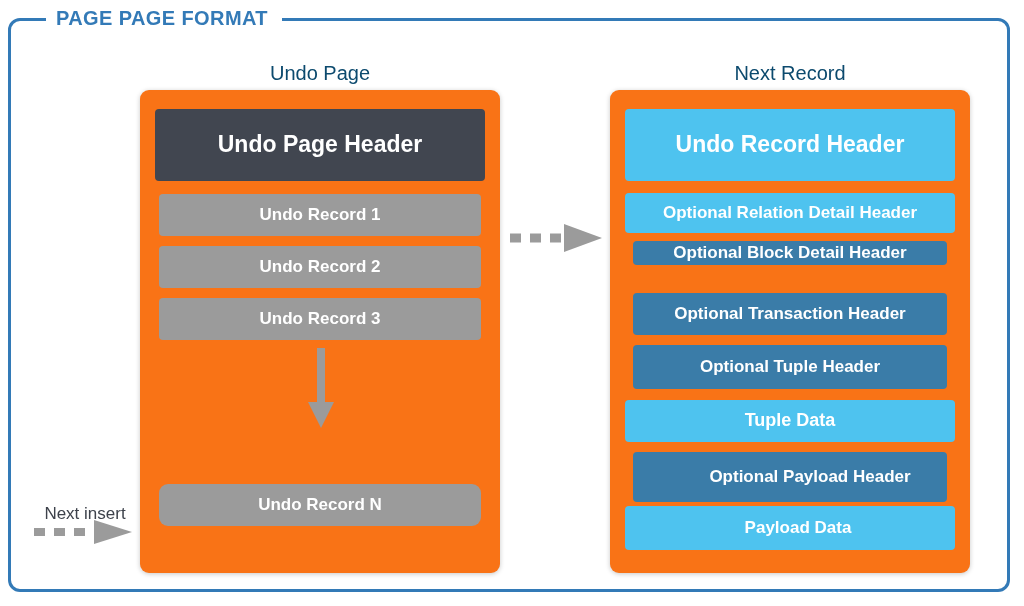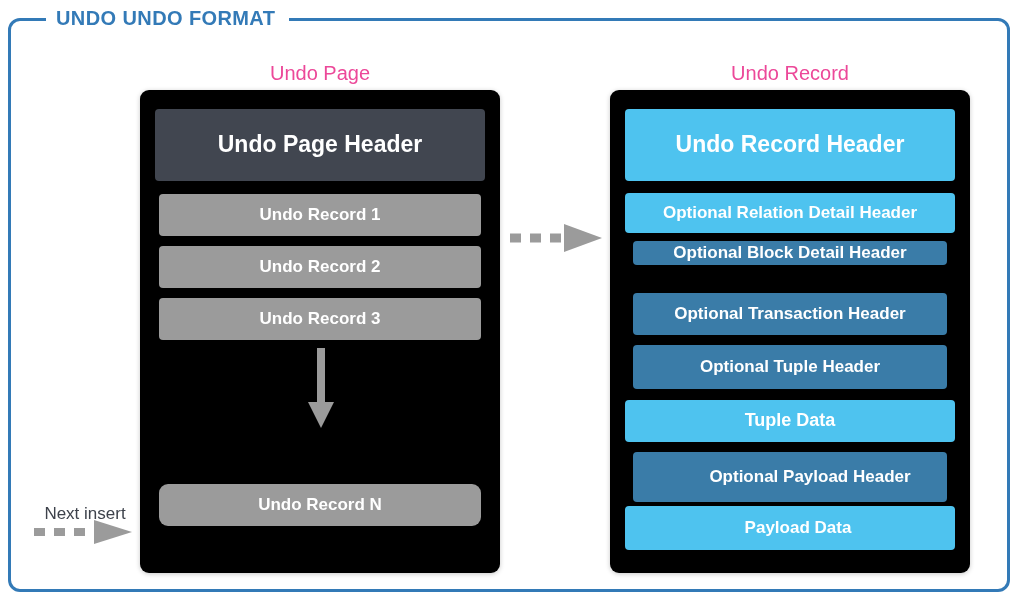--- a/index.html
+++ b/index.html
@@ -42,31 +42,31 @@
     color: #337ab7;
     line-height: 24px;
     white-space: nowrap;
     z-index: 4;
   }
 
   
   .col-label {
     position: absolute;
     font-size: 20px;
-    color: #ec4899;
+    color: #0c4a6e;
     text-align: center;
     white-space: nowrap;
   }
   #label-undo-page   { left: 140px; top: 62px; width: 360px; }
   #label-undo-record { left: 610px; top: 62px; width: 360px; }
 
   
   .panel {
     position: absolute;
-    background: #000000;
+    background: #f97316;
     border-radius: 9px;
     box-shadow: 0 1px 5px rgba(0,0,0,0.22);
     box-sizing: border-box;
   }
   #panel-undo-page   { left: 140px; top: 90px; width: 360px; height: 483px; }
   #panel-undo-record { left: 610px; top: 90px; width: 360px; height: 483px; }
 
   
   .block {
     position: absolute;
@@ -149,24 +149,24 @@
     color: #3d424b;
     white-space: nowrap;
   }
 </style>
 </head>
 <body>
 
 <div id="canvas">
 
   <div class="frame"></div>
-  <div class="frame-title">UNDO UNDO FORMAT</div>
+  <div class="frame-title">PAGE PAGE FORMAT</div>
 
   <div class="col-label" id="label-undo-page">Undo Page</div>
-  <div class="col-label" id="label-undo-record">Undo Record</div>
+  <div class="col-label" id="label-undo-record">Next Record</div>
 
   <div class="panel" id="panel-undo-page">
 
     <div class="block lp-header">Undo Page Header</div>
 
     <div class="block lp-record" id="lp-rec-1">Undo Record 1</div>
 
     <div class="block lp-record" id="lp-rec-2">Undo Record 2</div>
 
     <div class="block lp-record" id="lp-rec-3">Undo Record 3</div>

